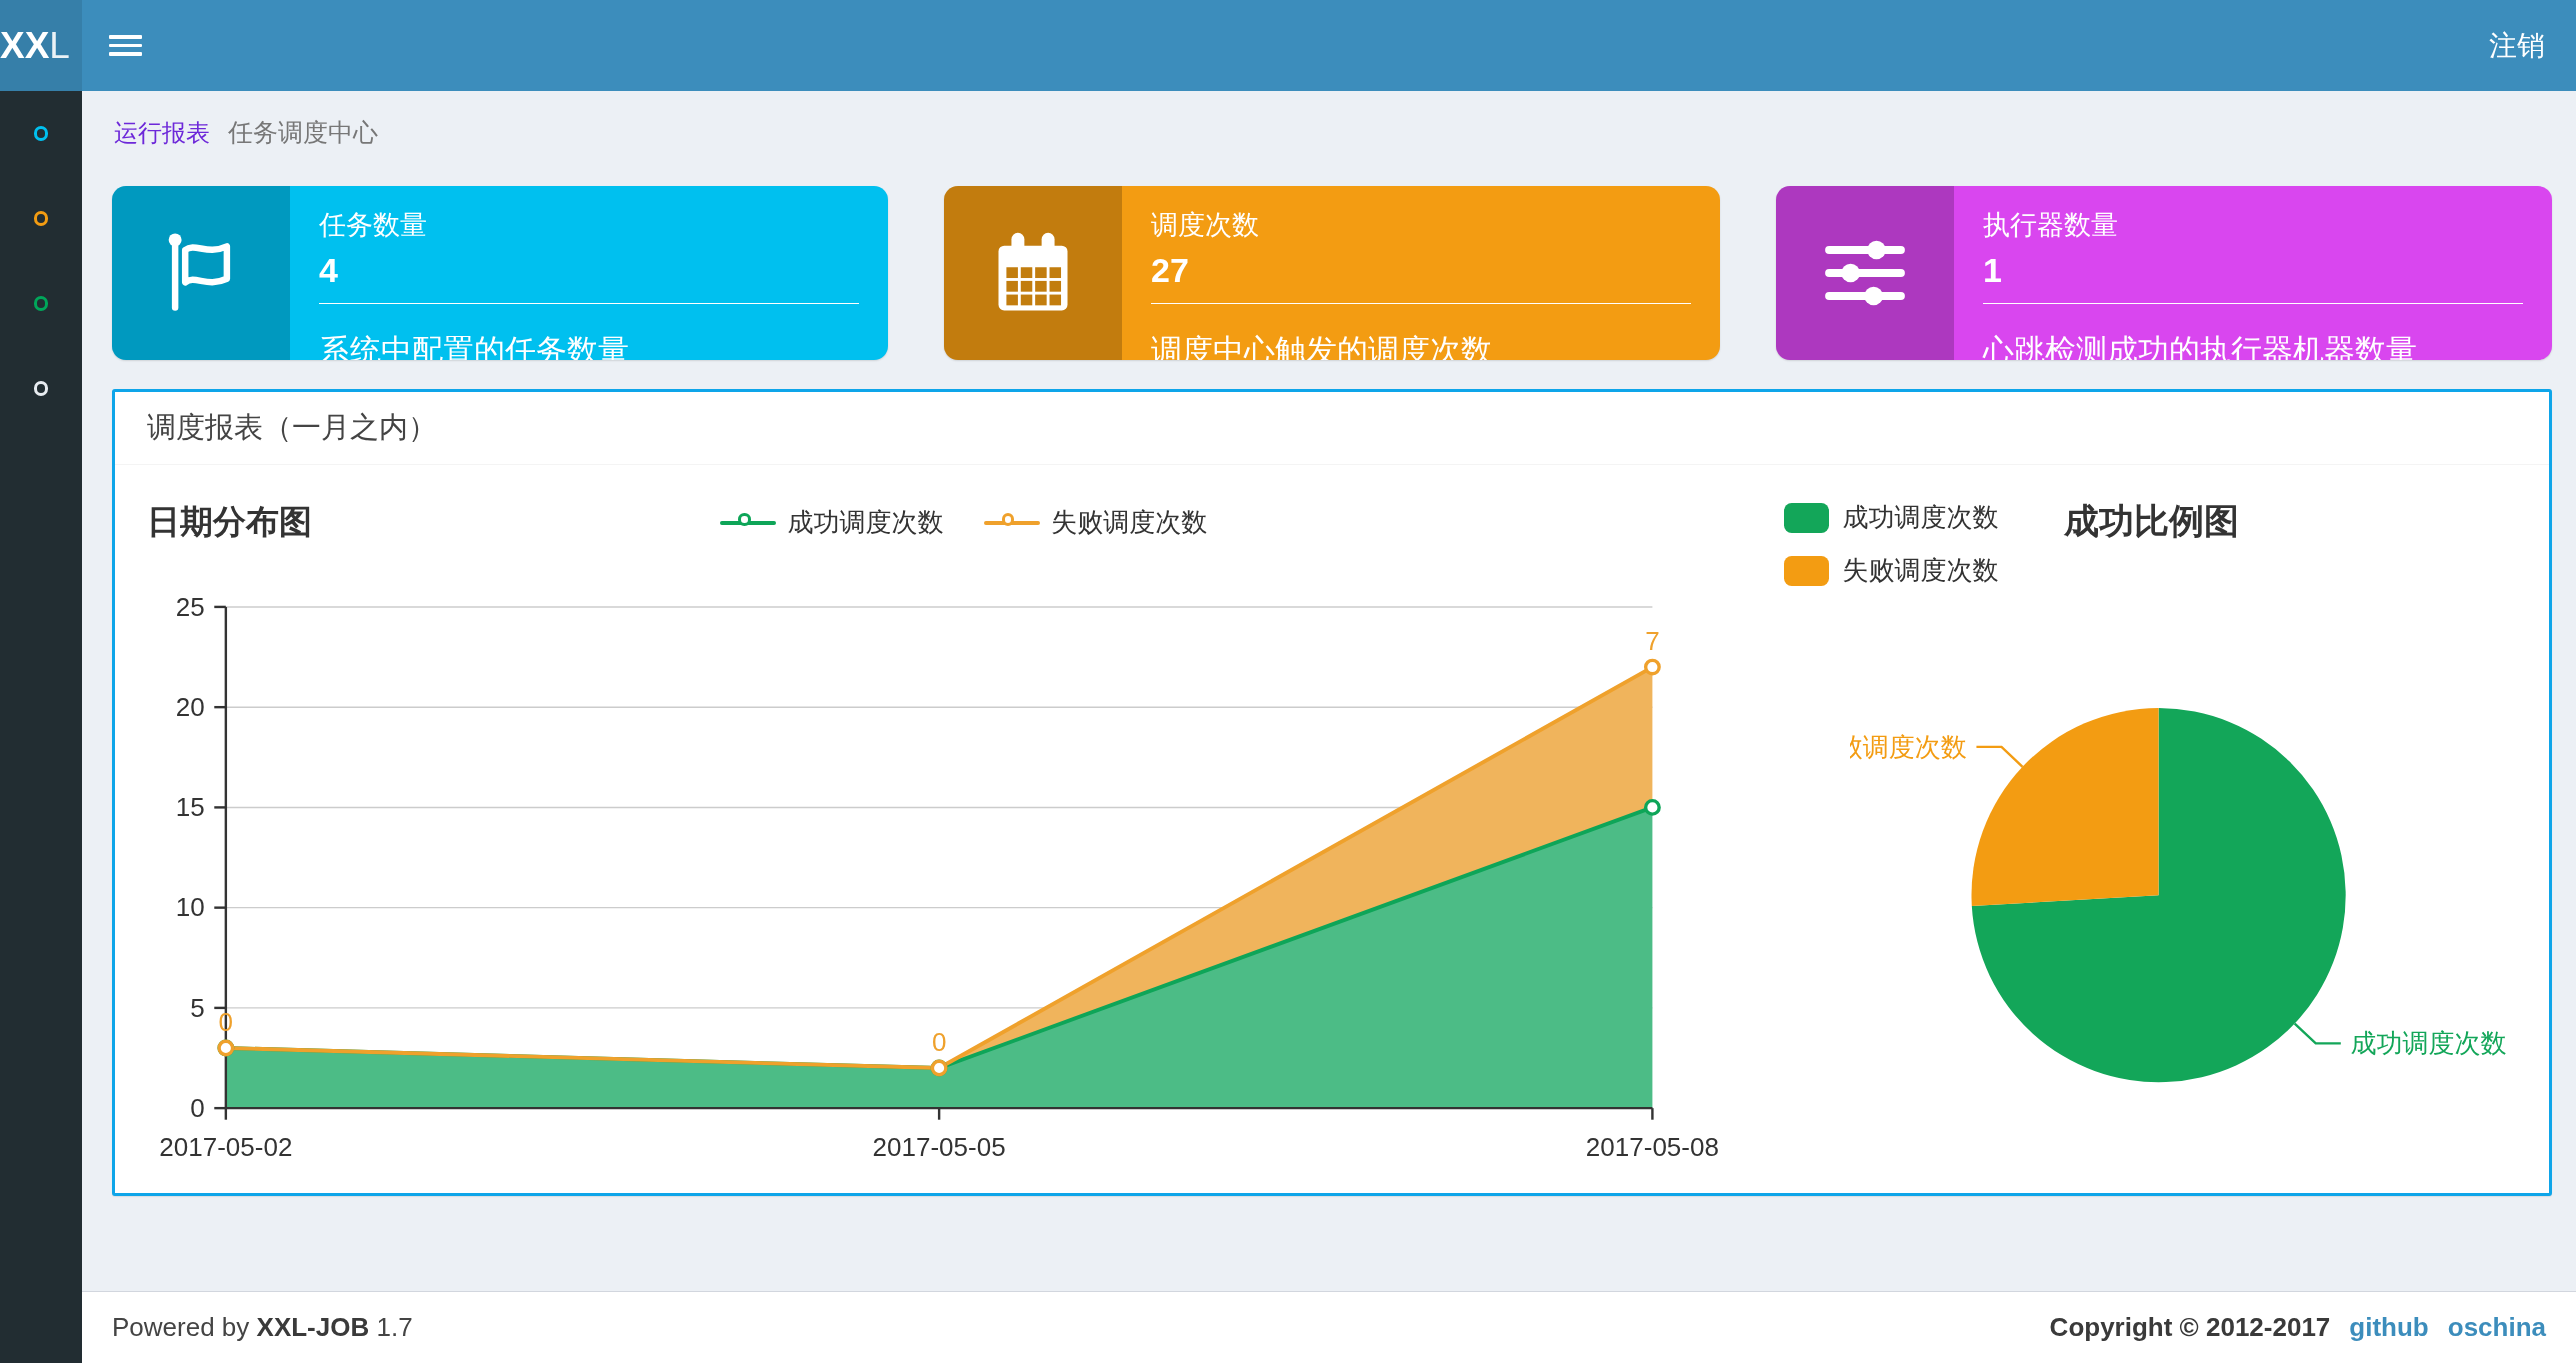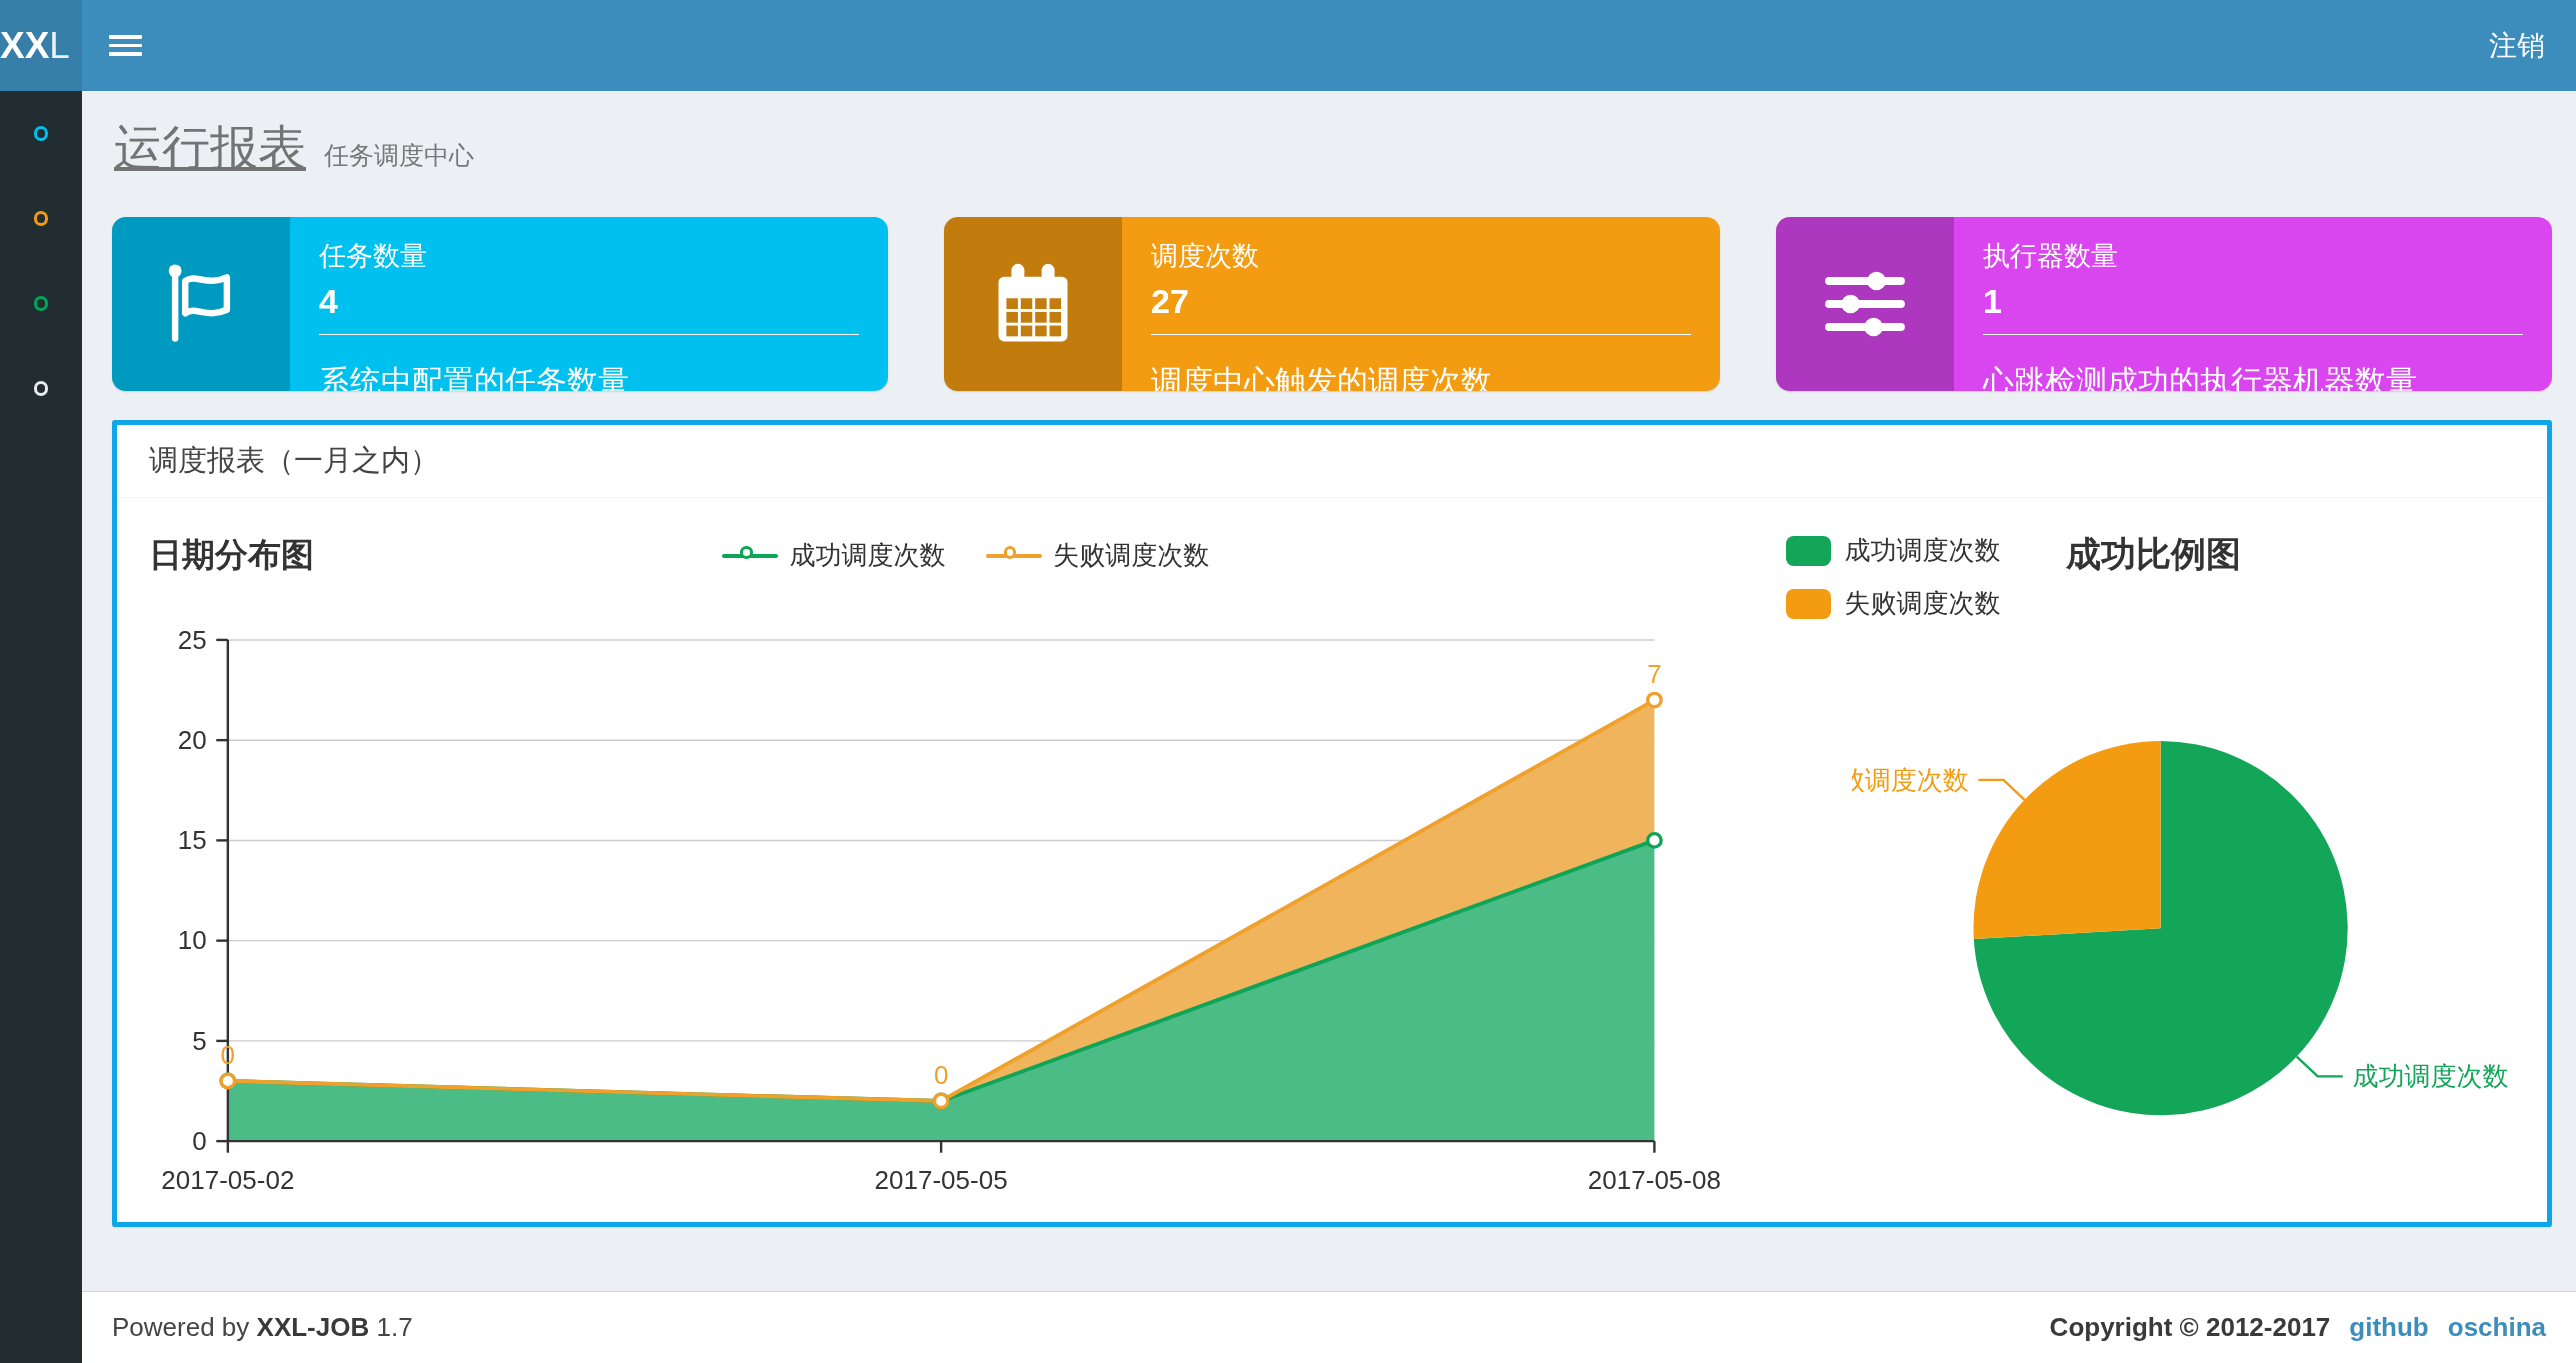--- a/index.html
+++ b/index.html
@@ -20,36 +20,36 @@
             color: #fff; font-size: 28px; cursor: pointer; text-decoration: none; }
 
   
   .sidebar { position: absolute; left: 0; top: 91px; bottom: 0; width: 82px; background: #222d32; z-index: 4; }
   .side-item { height: 85px; display: flex; align-items: center; justify-content: center; cursor: pointer; }
   .circle-o { width: 14.5px; height: 14.5px; border: 3.9px solid #fff; border-radius: 50%; }
 
   
   .content { position: absolute; left: 82px; top: 91px; right: 0; bottom: 72px; background: #ecf0f5; overflow: hidden; }
   .page-header { margin: 25px 30px 0 32px; }
-  .page-title { font-size: 48px; font-weight: 500; color: #737373; text-decoration: underline; }
+  .page-title { font-size: 24px; font-weight: 500; color: #6d28d9; }
   .page-subtitle { font-size: 25px; color: #777; margin-left: 13.5px; }
 
   
   .info-row { display: flex; gap: 56px; margin: 37px 24px 0 30px; }
   .info-box { flex: 1; height: 174px; display: flex; border-radius: 14px; color: #fff;
               box-shadow: 0 1px 1.9px rgba(0,0,0,.12); overflow: hidden; }
   .ib-icon { width: 178px; flex: none; background: rgba(0,0,0,0.2); display: flex; align-items: center; justify-content: center; }
   .ib-body { flex: 1; padding: 21px 29px 0 29px; min-width: 0; }
   .ib-label { font-size: 27px; }
   .ib-value { font-size: 34px; font-weight: bold; margin-top: 7.7px; }
   .ib-desc { font-size: 31px; margin-top: 13.5px; padding-top: 26px; border-top: 1.9px solid #fff; }
 
   
   .card { position: relative; margin: 29px 24px 0 30px; height: 807px; background: #fff;
-          border: 5px solid #0ea5e9; border-radius: 2.9px; box-shadow: 0 1px 1px rgba(0,0,0,.08); }
+          border: 3px solid #0ea5e9; border-radius: 2.9px; box-shadow: 0 1px 1px rgba(0,0,0,.08); }
   .card-header { height: 73px; padding: 0 32px; display: flex; align-items: center;
                  border-bottom: 1px solid #f4f4f4; font-size: 29px; color: #444; font-weight: 500; }
   .card-body { position: relative; height: 733px; }
 
   .chart-title { position: absolute; font-weight: bold; color: #333; }
   .line-title { left: 32px; top: 35px; font-size: 33px; }
   .pie-title  { left: 1949px; top: 33px; font-size: 35px; }
 
   .line-legend { position: absolute; left: 605px; top: 40px; display: flex; gap: 40px; }
   .lg-item { display: flex; align-items: center; gap: 11.6px; cursor: pointer; }

